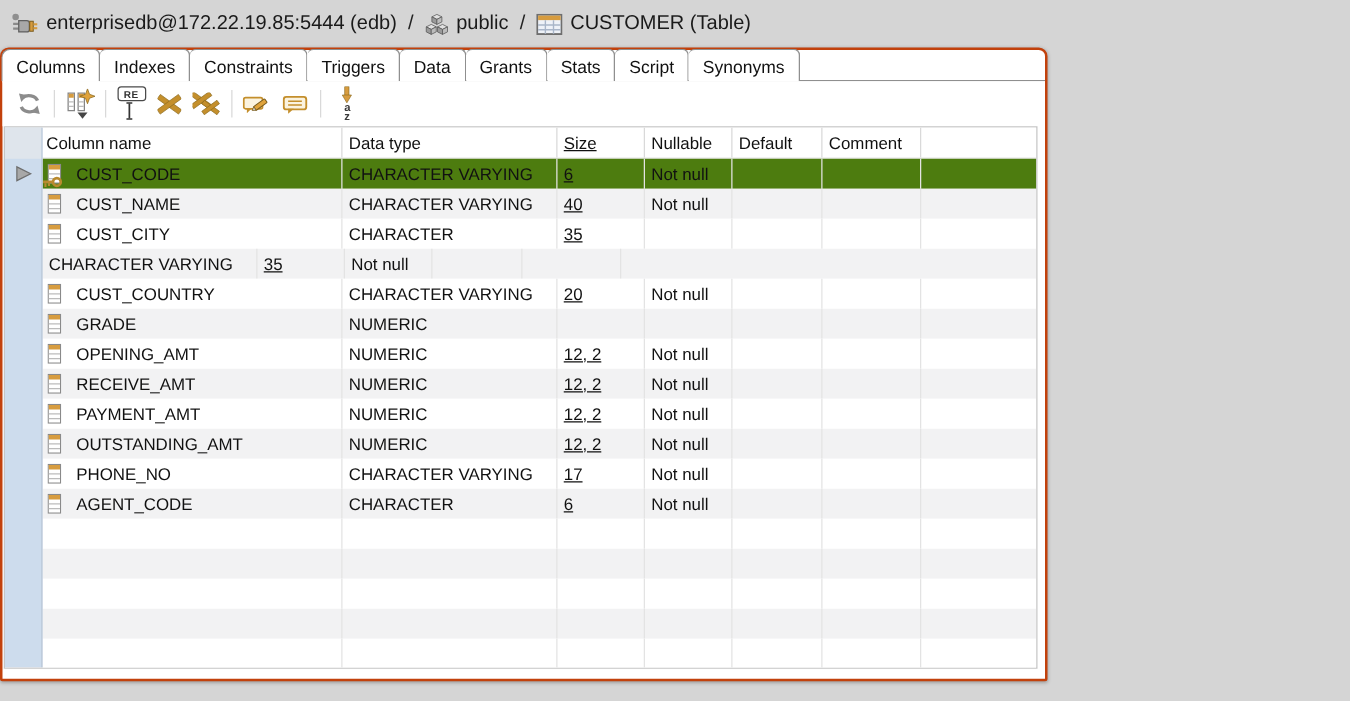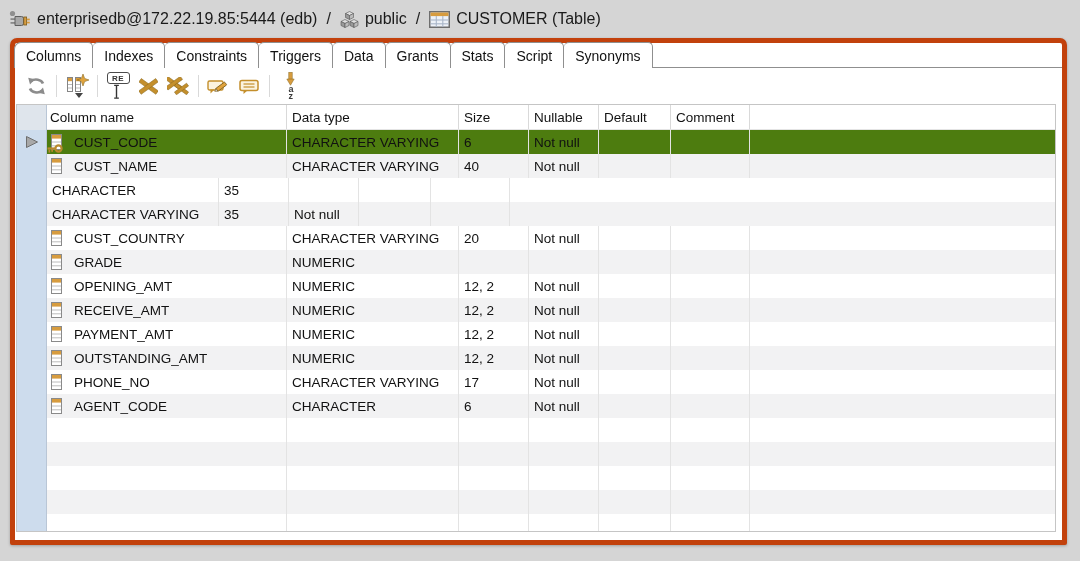--- a/index.html
+++ b/index.html
@@ -15,22 +15,22 @@
   .crumbbar {
     height:38px; display:flex; align-items:center;
     padding-left:9px; font-size:16px; color:#1a1a1a;
   }
   .crumbbar .seg { display:flex; align-items:center; }
   .crumbbar .icn { display:flex; align-items:center; margin-right:6px; }
   .crumbbar .slash { margin:0 9px; color:#222; }
 
   
   .panel {
-    position:absolute; left:10px; top:38px; width:1057px; height:507px;
-    background:#fff; border:5px solid #c2410c;
+    position:absolute; left:0; top:38px; width:838px; height:507px;
+    background:#fff; border:2px solid #c2410c;
     border-radius:7px 7px 2px 2px;
     box-shadow:0 1px 3px rgba(0,0,0,.25);
   }
 
   
   .tabbar { display:flex; height:25px; border-bottom:1px solid #8f8f8f; }
   .tab {
     margin-top:-1px; height:26px;
     background:#fff; border-top:1px solid #8f8f8f; border-right:1px solid #8f8f8f;
     border-radius:5px 5px 0 0;
@@ -70,21 +70,21 @@
   .ghead .hcell.cn { padding-left:3px; }
   .gbody { flex:1; display:flex; flex-direction:column; }
 
   .row { display:flex; height:24px; flex:none; background:#fff; font-size:13.5px; }
   .row:nth-child(even) { background:#f2f2f3; }
   .row.selected { background:#4d7c0f; }
   .cell { height:100%; display:flex; align-items:center; border-right:1px solid #e3e3e3;
           padding-left:5px; overflow:hidden; white-space:nowrap; }
   .cn { width:240px; flex:none; padding-left:0; }
   .ct { width:172px; flex:none; }
-  .cs { width:70px;  flex:none; }
+  .cs { width:70px;  flex:none;text-decoration:underline; }
   .cnl{ width:70px;  flex:none; }
   .cd { width:72px;  flex:none; }
   .cc { width:79px;  flex:none; }
   .cf { flex:1; border-right:none; }
 
   .coliconwrap { position:relative; width:12px; margin-left:4px; flex:none; display:flex; align-items:center; }
   .keyicon { position:absolute; left:-4px; bottom:-4px; }
   .nm { margin-left:11px; }
 </style>
 </head>
@@ -343,20 +343,32 @@
     </div>
     <div class="cell ct">CHARACTER VARYING</div>
     <div class="cell cs">40</div>
     <div class="cell cnl">Not null</div>
     <div class="cell cd"></div>
     <div class="cell cc"></div>
     <div class="cell cf"></div>
   </div>
 
   <div class="row">
+    <div class="cell cn">
+      <span class="coliconwrap">
+        <svg width="11" height="16" viewBox="0 0 11 16">
+          <rect x="0.5" y="0.5" width="10" height="15" fill="#fff" stroke="#8a8a8a"></rect>
+          <rect x="1" y="1" width="9" height="3.6" fill="#d79c3f"></rect>
+          <line x1="1" y1="8" x2="10" y2="8" stroke="#bcbcbc"></line>
+          <line x1="1" y1="11.8" x2="10" y2="11.8" stroke="#bcbcbc"></line>
+        </svg>
+
+      </span>
+      <span class="nm">CUST_CITY</span>
+    </div>
     <div class="cell ct">CHARACTER</div>
     <div class="cell cs">35</div>
     <div class="cell cnl"></div>
     <div class="cell cd"></div>
     <div class="cell cc"></div>
     <div class="cell cf"></div>
   </div>
 
   <div class="row">
     <div class="cell ct">CHARACTER VARYING</div>

